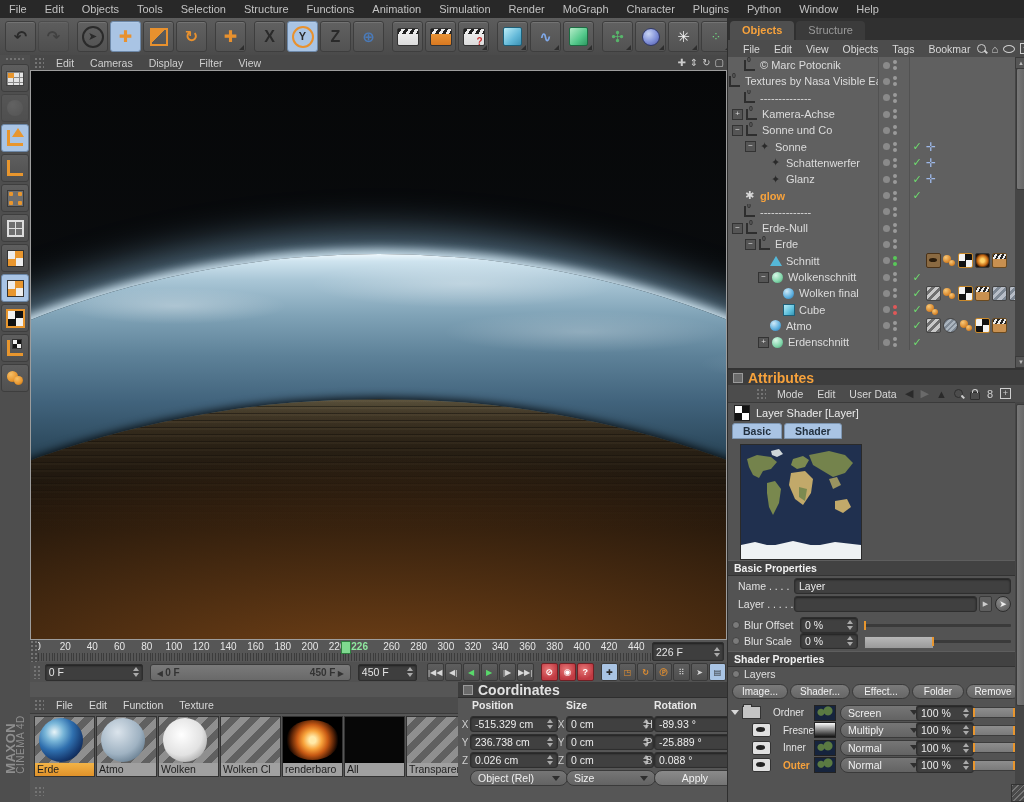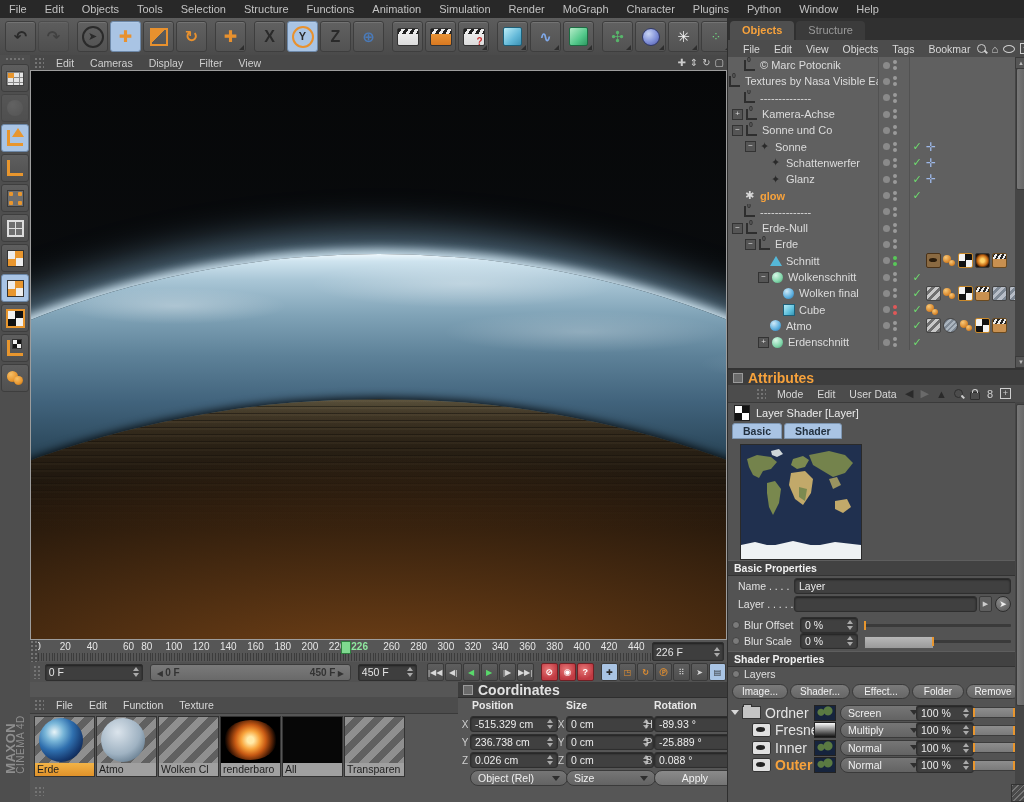--- a/index.html
+++ b/index.html
@@ -242,21 +242,21 @@
   .arrbtn{width:11px;height:14px;background:#5e5e5e;border:1px solid #3a3a3a;border-radius:2px;color:#ccc;font-size:7px;display:flex;align-items:center;justify-content:center;}
   .pickcirc{width:14px;height:14px;border-radius:50%;background:radial-gradient(circle at 35% 30%,#8a8a8a,#555);border:1px solid #2e2e2e;color:#eee;font-size:9px;display:flex;align-items:center;justify-content:center;}
   .lbtn2{background:linear-gradient(#7a7a7a,#666);border:1px solid #3a3a3a;border-radius:8px;color:#f2f2f2;font-size:10px;
         height:13px;display:flex;align-items:center;justify-content:center;position:absolute;}
   .lyr-row{position:absolute;left:0;right:12px;height:17px;display:flex;align-items:center;}
   .lyr-disc{width:0;height:0;border-left:4px solid transparent;border-right:4px solid transparent;border-top:5px solid #d8d8d8;margin:0 3px;}
   .lyr-eyebox{width:17px;height:12px;background:#e0e0e0;border:1px solid #333;border-radius:2px;position:relative;flex:none;}
   .lyr-eyebox::after{content:"";position:absolute;left:3px;top:3px;width:9px;height:5px;border-radius:50%;background:#222;}
   .lyr-folder{width:17px;height:11px;background:#c4c4c4;border:1px solid #333;position:relative;flex:none;}
   .lyr-folder::before{content:"";position:absolute;left:0;top:-3px;width:7px;height:2px;background:#c4c4c4;border:1px solid #333;border-bottom:none;}
-  .lyr-name{font-size:14px;color:#e4e4e4;margin-left:4px;white-space:nowrap;}
+  .lyr-name{font-size:10px;color:#e4e4e4;margin-left:12px;white-space:nowrap;}
   .lyr-name.orange{color:#f7a23c;font-weight:bold;}
   .lyr-thumb{width:20px;height:14px;border:1px solid #222;flex:none;position:absolute;left:86px;}
   .th-map{background:#16243d;background-image:radial-gradient(circle at 30% 45%,#5a7a42 3px,transparent 4px),radial-gradient(circle at 65% 35%,#5a7a42 4px,transparent 5px);}
   .th-grad{background:linear-gradient(#fcfcfc,#909090 45%,#101010);}
   .lyr-blend{position:absolute;left:112px;width:70px;}
   .lyr-opac{position:absolute;left:188px;width:48px;}
   .lyr-slider{position:absolute;left:244px;width:42px;height:9px;background:linear-gradient(#8e8e8e,#7a7a7a);border:1px solid #3c3c3c;border-radius:2px;}
   .lyr-slider::before,.lyr-slider::after{content:"";position:absolute;top:0;width:2px;height:9px;background:#e8962e;}
   .lyr-slider::before{left:0;} .lyr-slider::after{right:0;}
   #attr-vscroll{position:absolute;right:0;top:32px;width:10px;bottom:16px;background:#454545;}
@@ -449,21 +449,21 @@
   </div>
 
   <div id="ruler-row" class="abs">
     <div class="rgrip"></div>
     <div id="ruler-strip">
       <div id="ruler-ticks"></div>
       <div id="ruler-labels">
           <span class="rlab" style="left: 0px;">0</span>
           <span class="rlab" style="left: 27.193px;">20</span>
           <span class="rlab" style="left: 54.386px;">40</span>
-          <span class="rlab" style="left: 81.5789px; margin-left: 9px;">60</span>
+          <span class="rlab" style="left: 81.5789px;">60</span>
           <span class="rlab" style="left: 108.772px;">80</span>
           <span class="rlab" style="left: 135.965px;">100</span>
           <span class="rlab" style="left: 163.158px;">120</span>
           <span class="rlab" style="left: 190.351px;">140</span>
           <span class="rlab" style="left: 217.544px;">160</span>
           <span class="rlab" style="left: 244.737px;">180</span>
           <span class="rlab" style="left: 271.93px;">200</span>
           <span class="rlab" style="left: 299.123px;">220</span>
           <span class="rlab" style="left: 353.509px;">260</span>
           <span class="rlab" style="left: 380.702px;">280</span>
@@ -554,20 +554,26 @@
           </div>
           <div class="mlabel sel">Erde</div>
         </div>
         <div class="mat-card">
           <div class="mthumb">
             <div class="sph atmo"></div>
           </div>
           <div class="mlabel">Atmo</div>
         </div>
         <div class="mat-card">
+          <div class="mthumb">
+            <div class="sph clouds"></div>
+          </div>
+          <div class="mlabel">Wolken</div>
+        </div>
+        <div class="mat-card">
           <div class="mthumb"></div>
           <div class="mlabel">Wolken Cl</div>
         </div>
         <div class="mat-card">
           <div class="mthumb fire"></div>
           <div class="mlabel">renderbaro</div>
         </div>
         <div class="mat-card">
           <div class="mthumb black"></div>
           <div class="mlabel">All</div>

